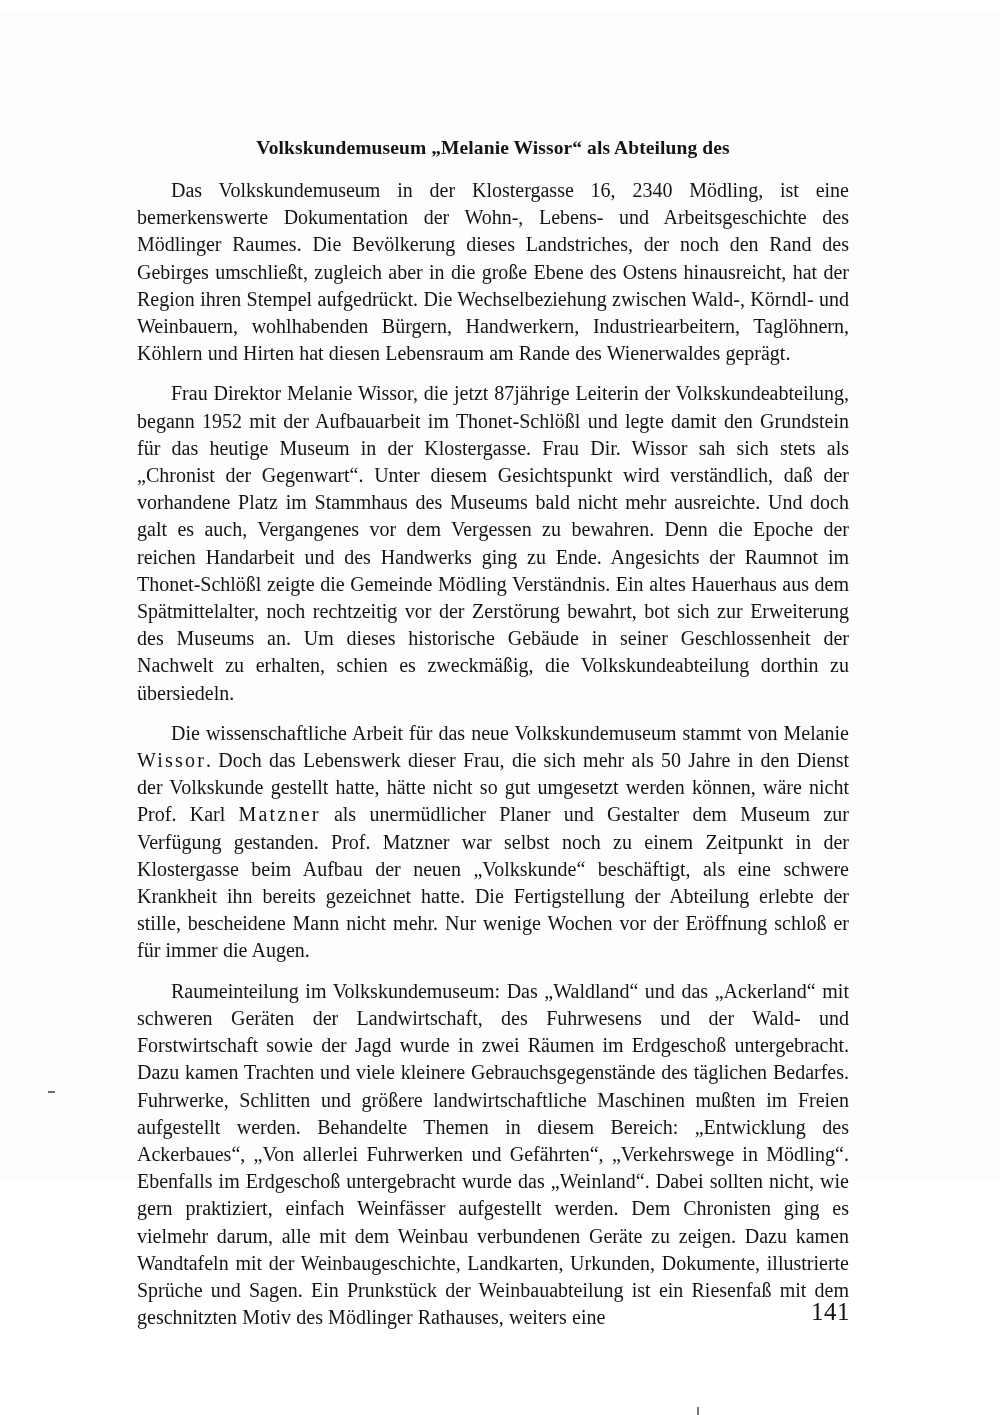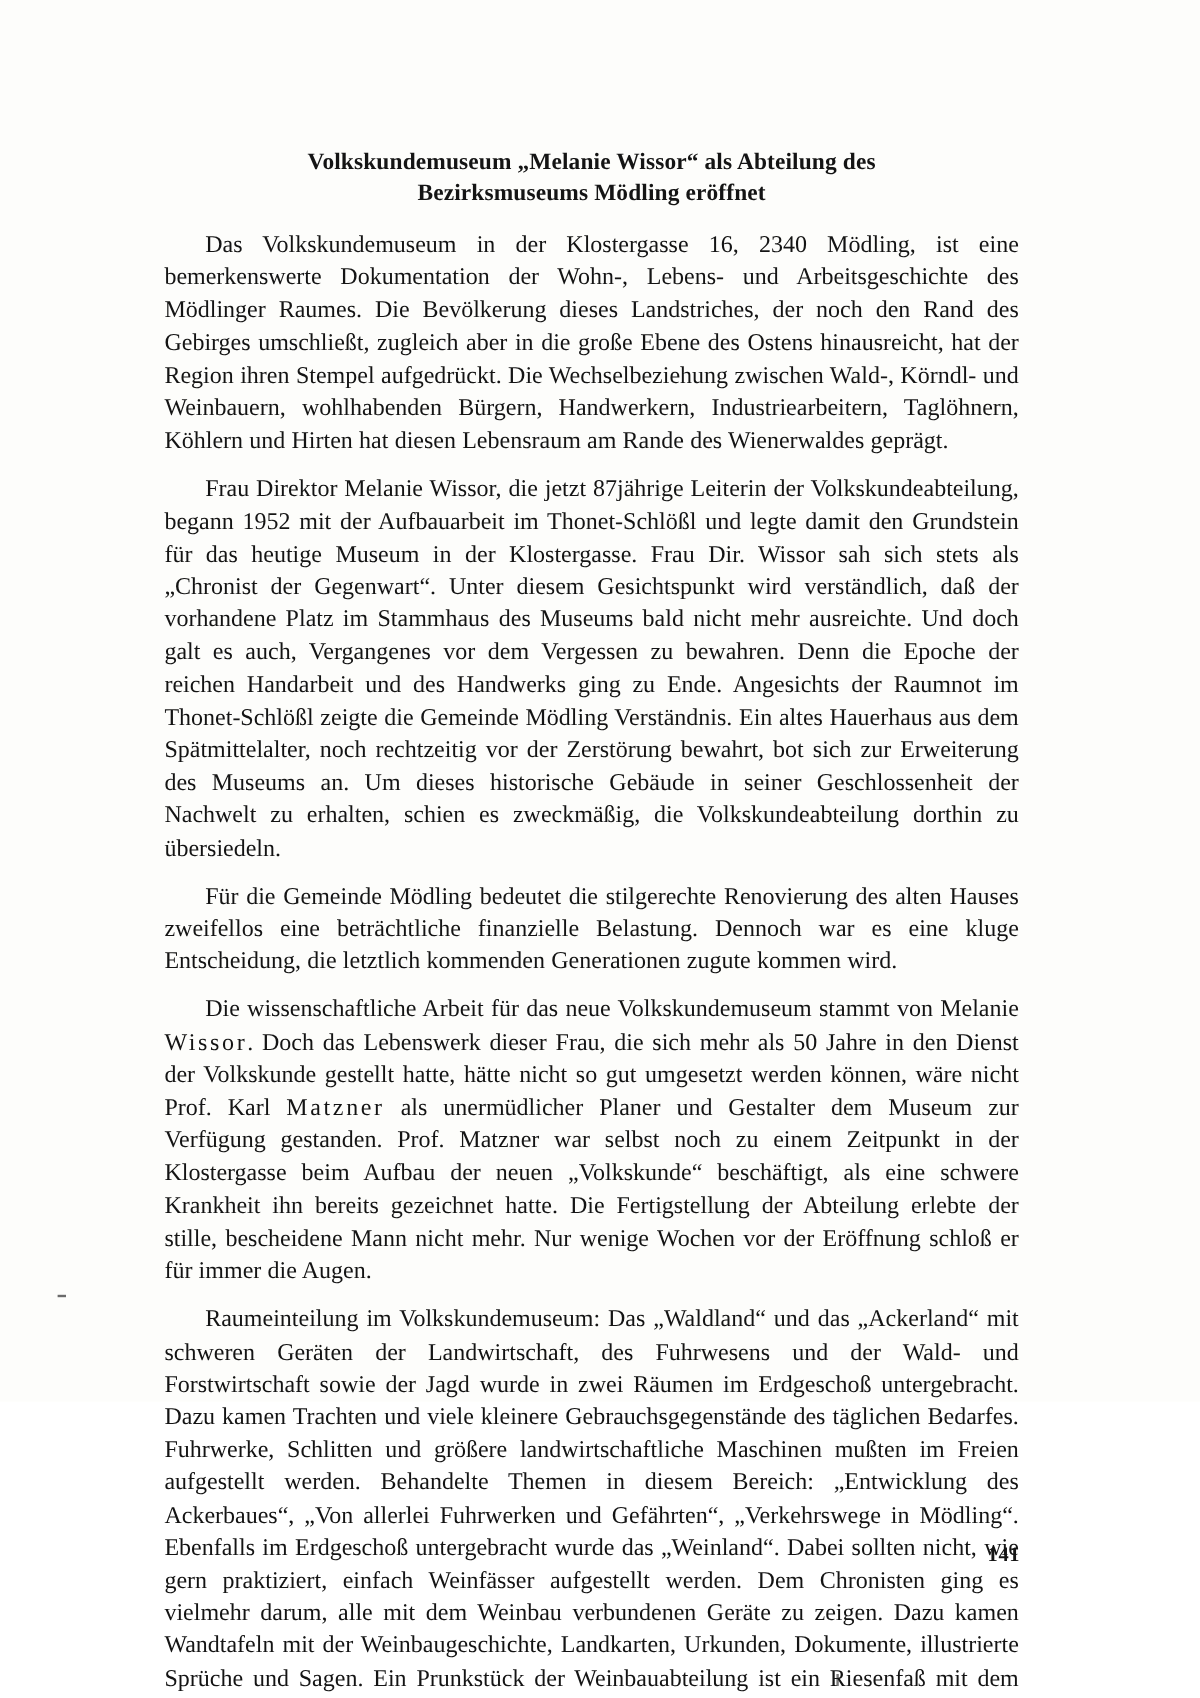--- a/index.html
+++ b/index.html
@@ -11,21 +11,21 @@
     width: 1000px;
     height: 1415px;
     position: relative;
     font-family: "Liberation Serif", serif;
     color: #141414;
     overflow: hidden;
   }
   .page {
     position: absolute;
     left: 0;
-    top: 0;
+    top: 12px;
     width: 1000px;
     height: 1168px;
     background: #fdfdfb;
   }
   .content {
     position: absolute;
     left: 137px;
     top: 123px;
     width: 712px;
   }
@@ -55,22 +55,22 @@
   }
   .spaced {
     letter-spacing: 2.2px;
   }
   .ital {
   }
   .pageno {
     position: absolute;
     right: 150px;
     top: 1286px;
-    font-size: 17px;
-    font-weight: bold;
+    font-size: 25px;
+    font-weight: normal;
     letter-spacing: 0.5px;
   }
   .mark-left {
     position: absolute;
     left: 48px;
     top: 1079px;
     width: 7px;
     height: 2px;
     background: #6b6b6b;
   }
@@ -88,26 +88,24 @@
 
 <div class="page">
 
   <div class="mark-left"></div>
   <div class="mark-bottom"></div>
 
   <div class="content">
 
     <h1 class="title">
       <span class="line">Volkskundemuseum „Melanie Wissor“ als Abteilung des</span>
-      <span class="line">Bezirksmuseums Mödling eröffnet</span>
     </h1>
 
     <p class="para">Das Volkskundemuseum in der Klostergasse 16, 2340 Mödling, ist eine bemerkenswerte Dokumentation der Wohn-, Lebens- und Arbeitsgeschichte des Mödlinger Raumes. Die Bevölkerung dieses Landstriches, der noch den Rand des Gebirges umschließt, zugleich aber in die große Ebene des Ostens hinausreicht, hat der Region ihren Stempel aufgedrückt. Die Wechselbeziehung zwischen Wald-, Körndl- und Weinbauern, wohlhabenden Bürgern, Handwerkern, Industriearbeitern, Taglöhnern, Köhlern und Hirten hat diesen Lebensraum am Rande des Wienerwaldes geprägt.</p>
     <p class="para">Frau Direktor Melanie Wissor, die jetzt 87jährige Leiterin der Volkskundeabteilung, begann 1952 mit der Aufbauarbeit im Thonet-Schlößl und legte damit den Grundstein für das heutige Museum in der Klostergasse. Frau Dir. Wissor sah sich stets als „Chronist der Gegenwart“. Unter diesem Gesichtspunkt wird verständlich, daß der vorhandene Platz im Stammhaus des Museums bald nicht mehr ausreichte. Und doch galt es auch, Vergangenes vor dem Vergessen zu bewahren. Denn die Epoche der reichen Handarbeit und des Handwerks ging zu Ende. Angesichts der <span class="ital">Raumnot im Thonet-Schlößl zeigte die Gemeinde Mödling Verständnis.</span> Ein altes Hauerhaus aus dem Spätmittelalter, noch rechtzeitig vor der Zerstörung bewahrt, bot sich zur Erweiterung des Museums an. Um dieses historische Gebäude in seiner Geschlossenheit der Nachwelt zu erhalten, schien es zweckmäßig, die Volkskundeabteilung dorthin zu übersiedeln.</p>
-    <p class="para">Für die Gemeinde Mödling bedeutet die stilgerechte Renovierung des alten Hauses zweifellos eine beträchtliche finanzielle Belastung. Dennoch war es eine kluge Entscheidung, die letztlich kommenden Generationen zugute kommen wird.</p>
     <p class="para">Die wissenschaftliche Arbeit für das neue Volkskundemuseum stammt von Melanie <span class="spaced">Wissor</span>. Doch das Lebenswerk dieser Frau, die sich mehr als 50 Jahre in den Dienst der Volkskunde gestellt hatte, hätte nicht so gut umgesetzt werden können, wäre nicht Prof. Karl <span class="spaced">Matzner</span> als unermüdlicher Planer und Gestalter dem Museum zur Verfügung gestanden. Prof. Matzner war selbst noch zu einem Zeitpunkt in der Klostergasse beim Aufbau der neuen „Volkskunde“ <span class="ital">beschäftigt,</span> als eine schwere Krankheit ihn bereits gezeichnet hatte. Die Fertigstellung der Abteilung erlebte der stille, bescheidene Mann nicht mehr. Nur wenige Wochen vor der Eröffnung schloß er für immer die Augen.</p>
     <p class="para">Raumeinteilung im Volkskundemuseum: Das „Waldland“ und das „Ackerland“ mit schweren Geräten der Landwirtschaft, des Fuhrwesens und der Wald- und Forstwirtschaft sowie der Jagd wurde in zwei Räumen im Erdgeschoß untergebracht. Dazu kamen Trachten und viele kleinere Gebrauchsgegenstände des täglichen Bedarfes. Fuhrwerke, Schlitten und größere landwirtschaftliche Maschinen mußten im Freien aufgestellt werden. Behandelte Themen in diesem Bereich: „Entwicklung des Ackerbaues“, „Von allerlei Fuhrwerken und Gefährten“, „Verkehrswege in Mödling“. Ebenfalls im Erdgeschoß untergebracht wurde das „Weinland“. Dabei sollten nicht, wie gern praktiziert, einfach Weinfässer aufgestellt werden. Dem Chronisten ging es vielmehr darum, alle mit dem Weinbau verbundenen Geräte zu zeigen. Dazu kamen Wandtafeln mit der Weinbaugeschichte, Landkarten, Urkunden, Dokumente, illustrierte Sprüche und Sagen. Ein Prunkstück der Weinbauabteilung ist ein Riesenfaß mit dem geschnitzten Motiv des Mödlinger Rathauses, weiters eine</p>
 
   </div>
 
   <div class="pageno">141</div>
 
 </div>
 
 </body></html>

